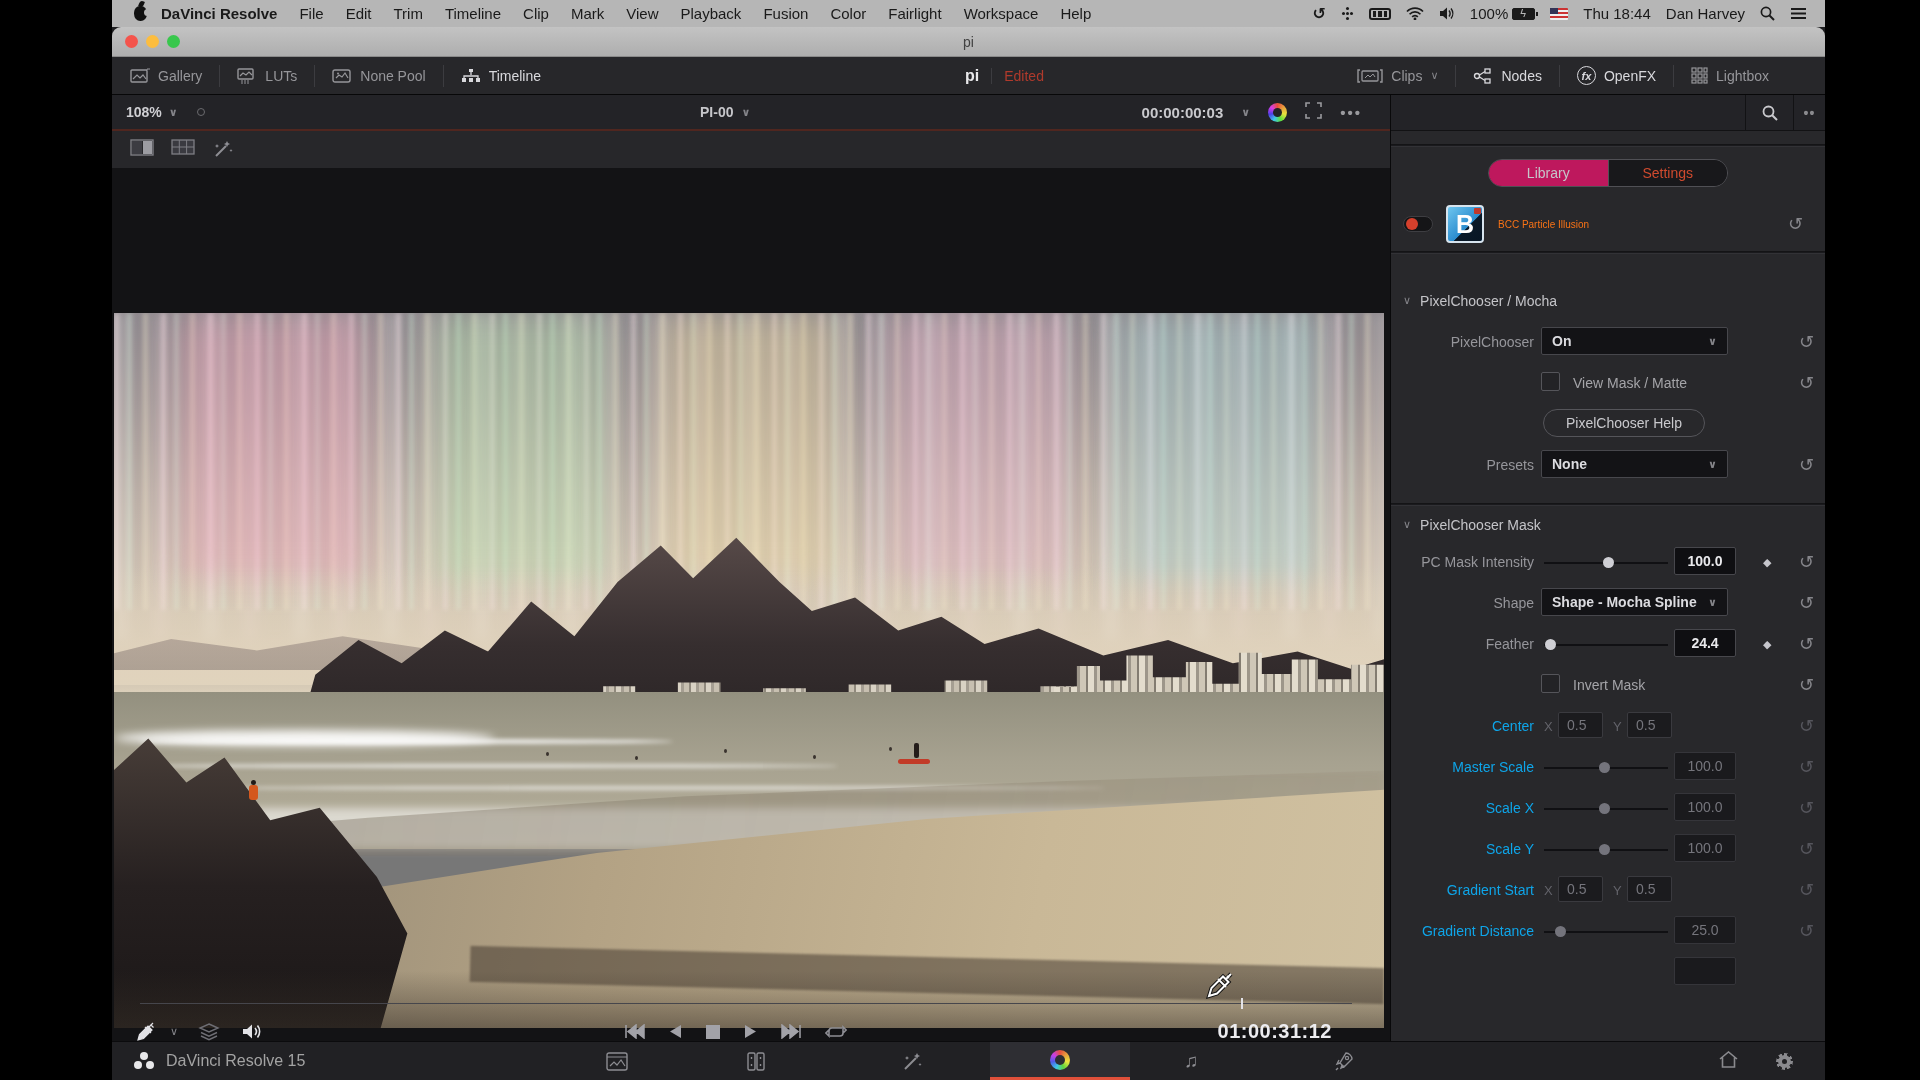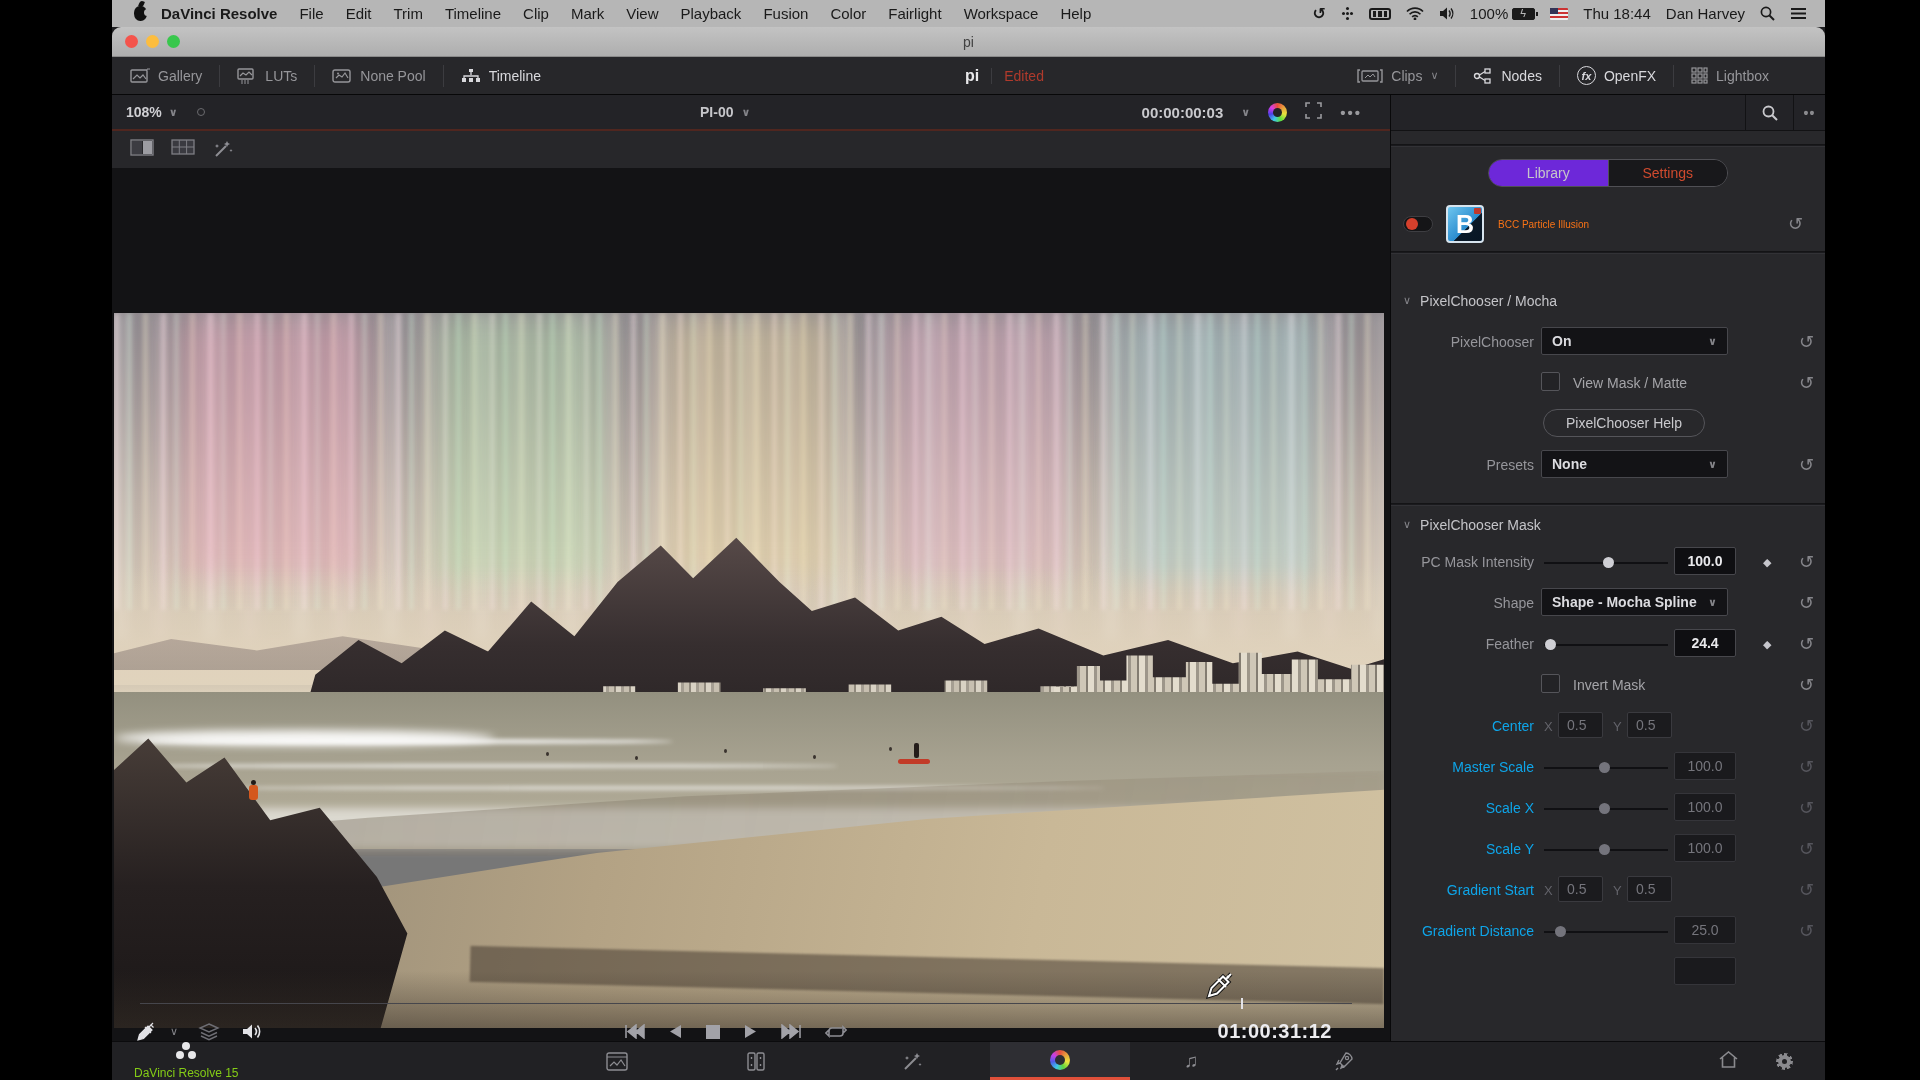--- a/index.html
+++ b/index.html
@@ -140,21 +140,21 @@
   .search-row { margin:10px 12px 0; height:27px; background:#121215; border:1px solid #3a3a3f; border-radius:2px;
                 display:flex; align-items:center; padding:0 9px; }
   .search-input { flex:1; background:transparent; border:none; outline:none; color:#d6d6da; font-size:14px;
                   font-family:inherit; }
   .clear-x { color:#9a9a9e; font-size:15px; }
   .groove { height:3px; background:#1a1a1d; border-top:1px solid #141416; border-bottom:1px solid #323236; }
   .g1 { margin-top:13px; } .g2 { margin-top:4px; } .g3 { margin-top:18px; }
   .tabs { margin:12px auto 0; width:240px; height:28px; border:1px solid #505055; border-radius:14px; display:flex;
           overflow:hidden; text-align:center; }
   .tab { flex:1; display:flex; align-items:center; justify-content:center; }
-  .tab.lib { background:#6d28d9; color:#c6c6ca; }
+  .tab.lib { background:#be185d; color:#c6c6ca; }
   .tab.set { background:#18181b; color:#cf4a2e; border-left:1px solid #505055; }
   .plugin-row { margin:14px 12px 0; height:46px; display:flex; align-items:center; }
   .toggle { width:30px; height:16px; border-radius:8px; background:#151517; border:1px solid #3e3e42; position:relative; }
   .toggle i { position:absolute; left:2px; top:1px; width:12px; height:12px; border-radius:50%; background:#d5402c; }
   .plugin-icon { width:38px; height:38px; margin-left:13px; border-radius:4px; border:2px solid #d7e4ee;
                  background:linear-gradient(135deg,#6ec6ef 0%,#2e8fd0 55%,#1668a8 100%);
                  color:#fff; font-weight:700; font-size:25px; display:flex; align-items:center; justify-content:center;
                  position:relative; overflow:hidden; }
   .plugin-icon::after { content:""; position:absolute; inset:0;
                  background:linear-gradient(135deg, transparent 58%, rgba(5,10,18,.88) 59%); }
@@ -188,21 +188,21 @@
               color:#c9c9cd; display:flex; align-items:center; padding:0 22px; white-space:nowrap; }
   .ax { position:absolute; top:50%; transform:translateY(-50%); color:#63636a; font-size:13px; }
   .axbox { position:absolute; top:7px; width:45px; height:26px; background:#1b1b1e; border:1px solid #3a3a3f;
            border-radius:2px; color:#75757c; display:flex; align-items:center; padding-left:8px; }
   .partial { position:relative; height:41px; }
   .partial .vbox { font-weight:400; }
 
   
   .statusbar { position:absolute; left:0; right:0; bottom:0; height:39px; background:#212124; border-top:1px solid #0b0b0d; }
   .sb-left { position:absolute; left:22px; top:0; bottom:0; display:flex; align-items:center; gap:12px;
-             color:#84cc16; font-size:12px;flex-direction:column; }
+             color:#a3a3a3; font-size:16px; }
   .dvlogo { position:relative; width:20px; height:18px; }
   .dvlogo i { position:absolute; width:8px; height:8px; background:#e8e8ea; border-radius:50%; }
   .dvlogo i:nth-child(1){ left:6px; top:0; } .dvlogo i:nth-child(2){ left:0; top:9px; } .dvlogo i:nth-child(3){ left:12px; top:9px; }
   .page { position:absolute; top:0; bottom:0; width:64px; display:flex; align-items:center; justify-content:center; color:#8d8d92;}
   .page.active { width:140px; background:#2e2e33; border-bottom:3px solid #e0503a; }
   .ring { width:20px; height:20px; border-radius:50%;
           background:conic-gradient(#e84f3d,#e8a23d,#ece43d,#5fd43d,#3dc8e8,#4f5de8,#c83de8,#e84f3d); position:relative;}
   .ring::after{ content:""; position:absolute; inset:5px; border-radius:50%; background:#2e2e33; }
   .note { font-size:19px; color:#8d8d92; }
   .sb-right { position:absolute; right:32px; top:0; bottom:0; display:flex; align-items:center; gap:38px; }

